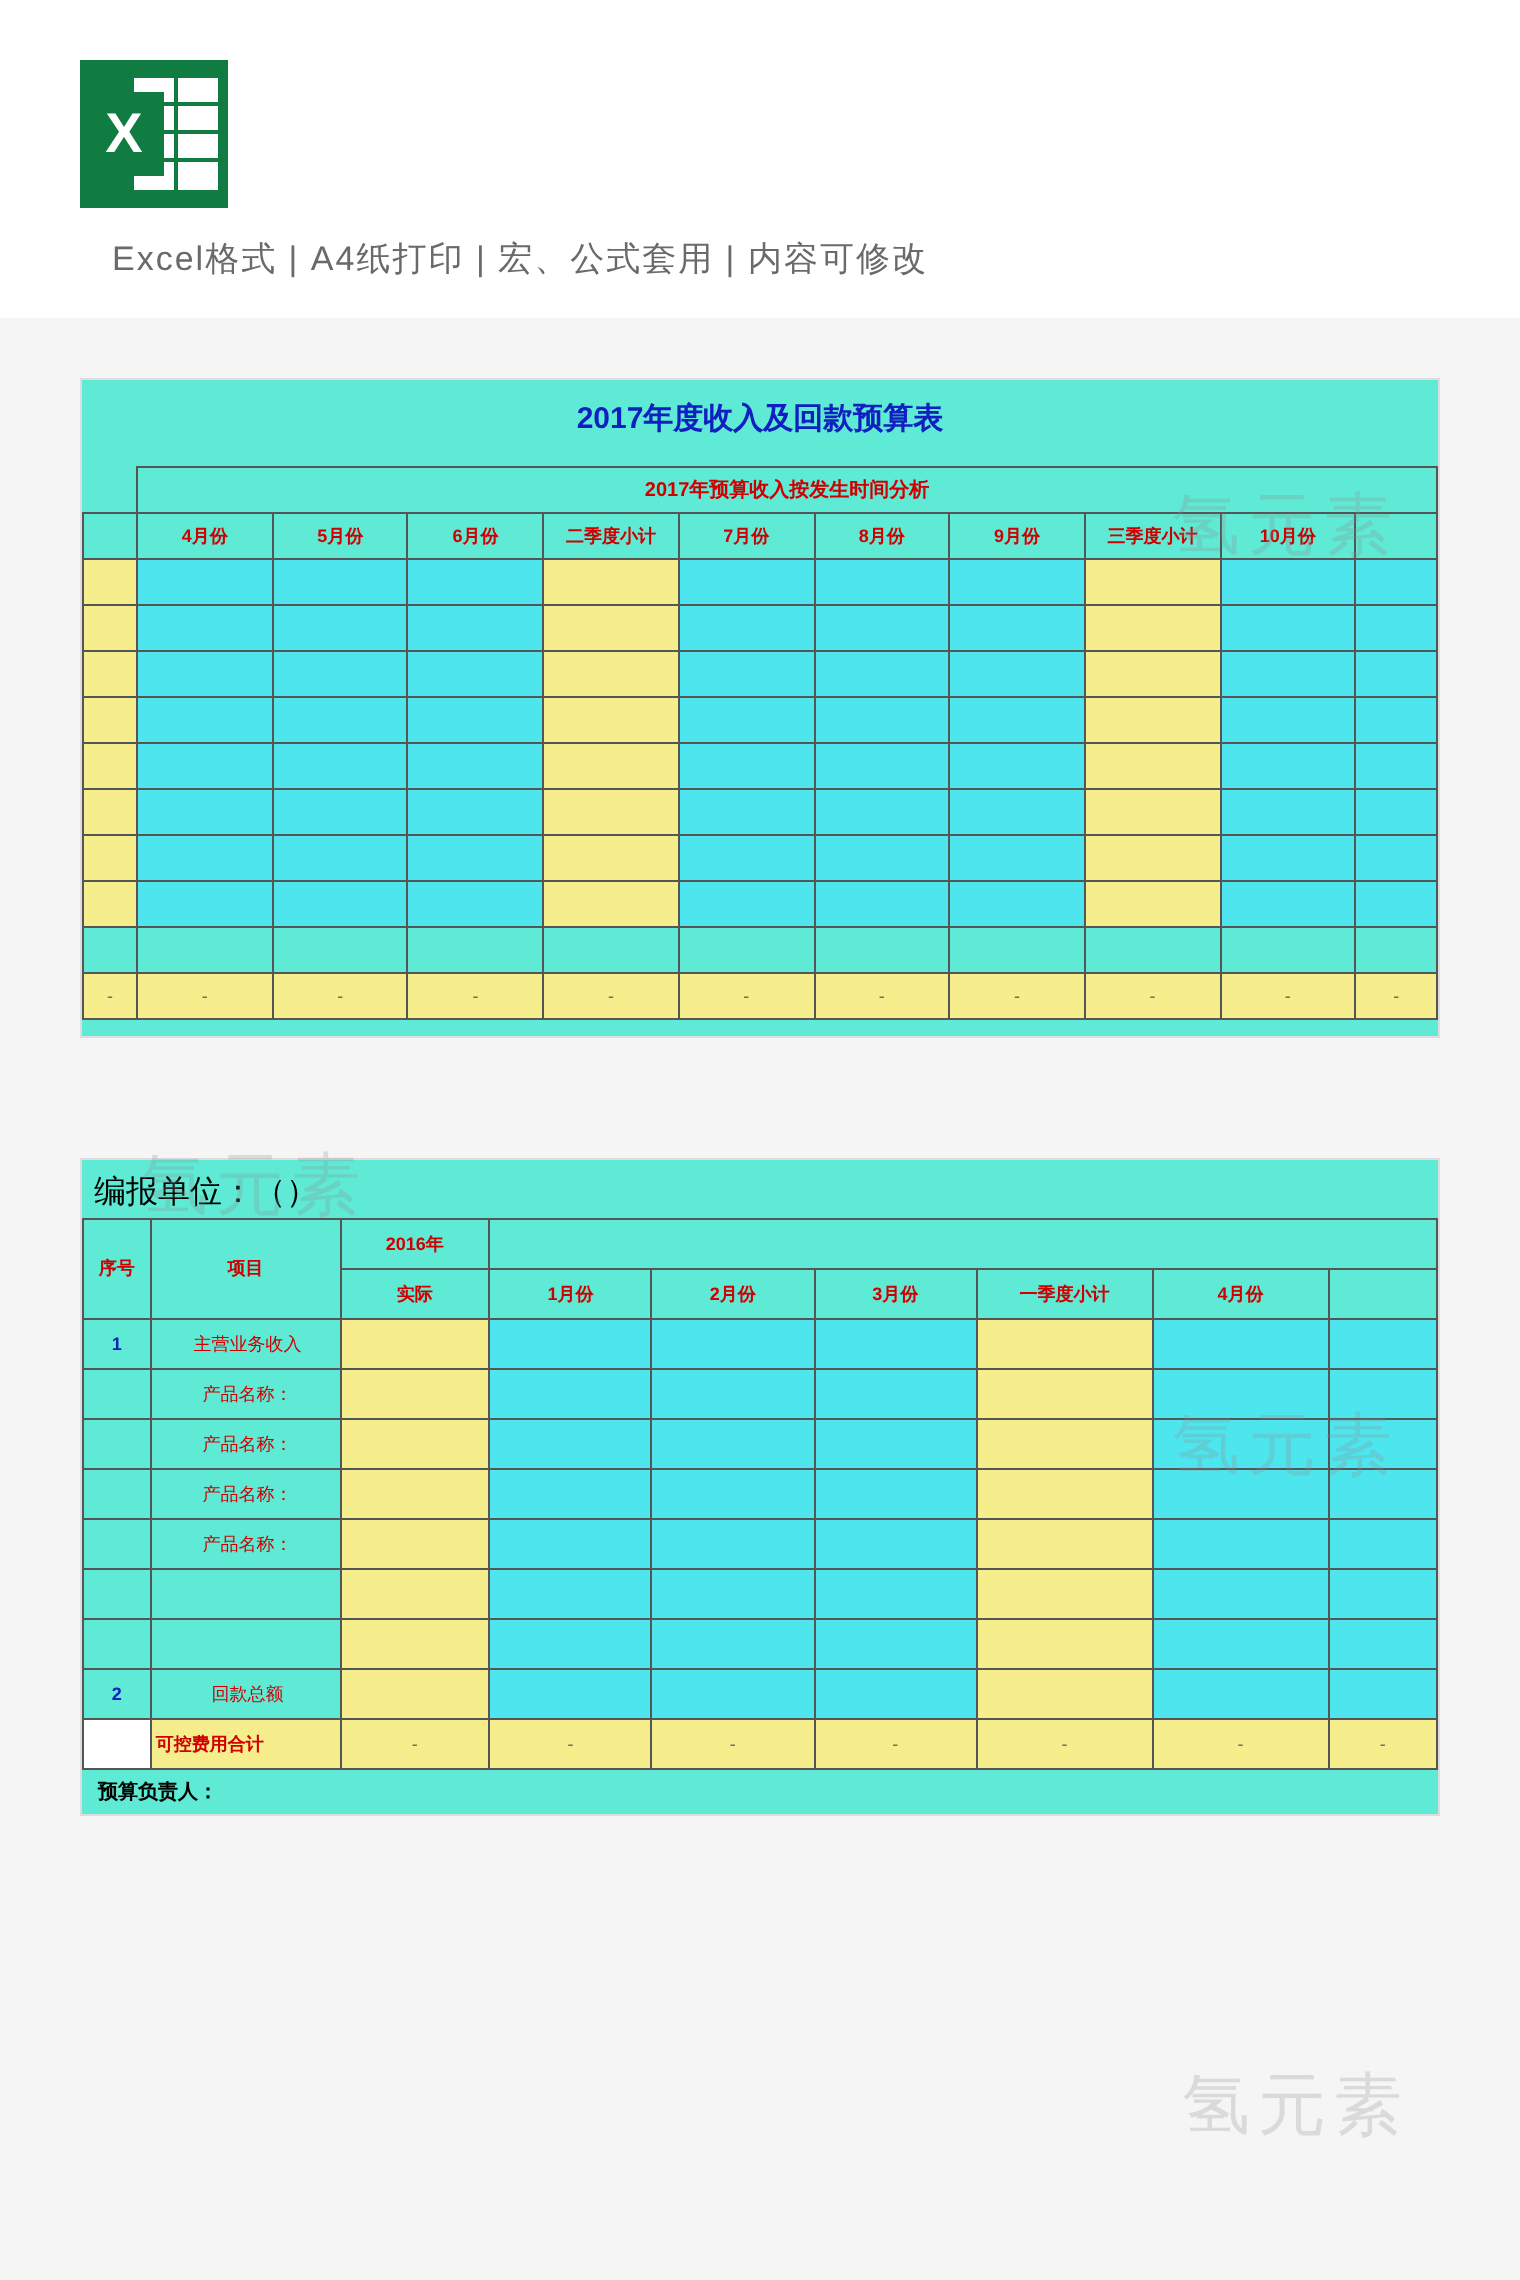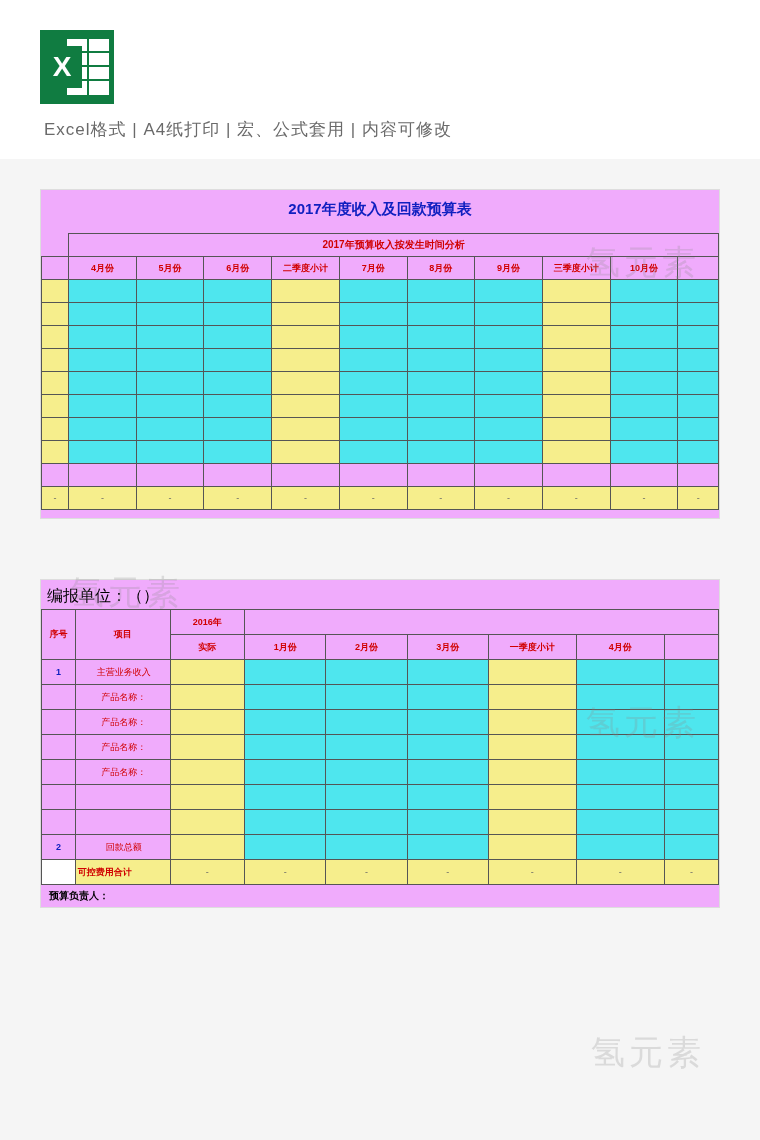--- a/index.html
+++ b/index.html
@@ -34,33 +34,33 @@
   .main-title {
     font-size: 54px;
     font-weight: 700;
     color: #107c41;
     letter-spacing: 2px;
   }
   .subtitle {
     color: #6a6a6a;
     font-size: 17px;
     letter-spacing: 1px;
-    margin-left: 4px;
+    margin-left: 16px;
   }
   .watermark {
     position: absolute;
     color: rgba(140,140,140,0.25);
     font-size: 34px;
     pointer-events: none;
     font-weight: 400;
     letter-spacing: 4px;
   }
   
   .panel {
-    background: #f0abfc;
+    background: #5eead4;
     margin: 30px 40px 0 40px;
     border: 1px solid #ddd;
     padding: 4px 0 0 0;
   }
   .panel-inner { padding: 4px 0 8px 0; }
   table {
     border-collapse: collapse;
     width: 100%;
     table-layout: fixed;
     font-size: 9px;

